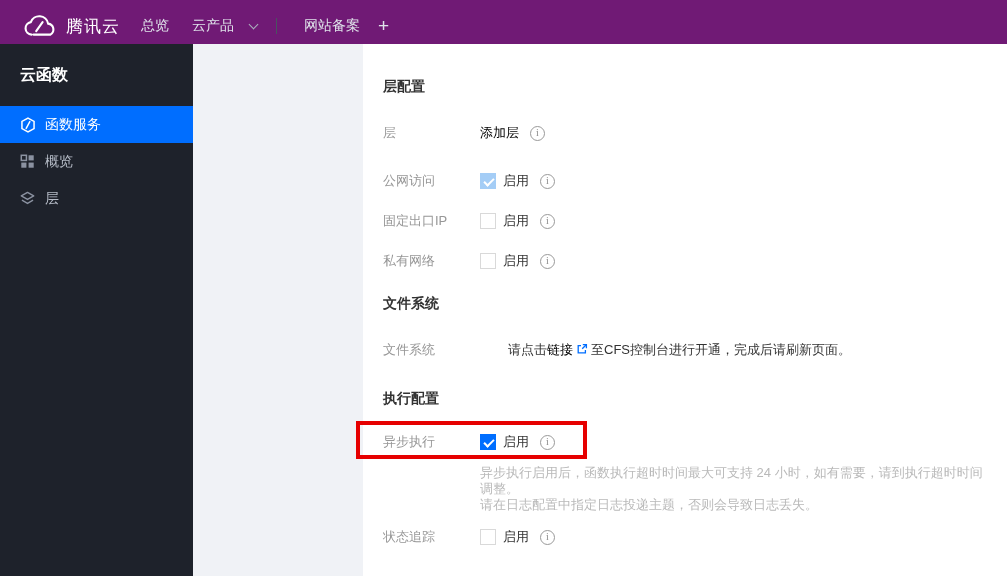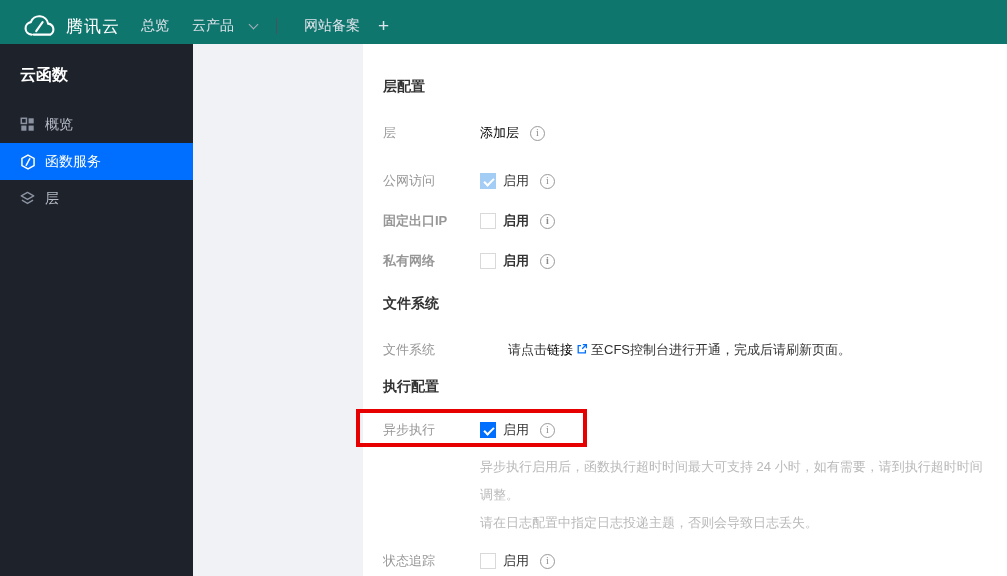--- a/index.html
+++ b/index.html
@@ -1,20 +1,20 @@
 <!DOCTYPE html>
 <html><head>
 <meta charset="utf-8">
 <style>
   * { margin:0; padding:0; box-sizing:border-box; }
   html,body { width:1007px; height:576px; overflow:hidden; }
   body { font-family:"Liberation Sans","DejaVu Sans",sans-serif; background:#fff; position:relative; }
 
   
-  .topbar { position:absolute; top:0; left:0; width:1007px; height:52px; background:#0f766e;
+  .topbar { position:absolute; top:0; left:0; width:1007px; height:52px; background:#701a75;
             display:flex; align-items:center; color:#e6e9ee; }
   .logo-wrap { display:flex; align-items:center; padding-left:22px; cursor:pointer; }
   .brand { font-size:17px; color:#fff; margin-left:10px; letter-spacing:1px; }
   .nav-item { font-size:14px; color:#dfe3ea; cursor:pointer; display:flex; align-items:center; }
   .nav-overview { margin-left:21px; }
   .nav-products { margin-left:23px;gap:8px; }
   .caret { width:7px; height:7px; border-right:1.5px solid #aab1bd; border-bottom:1.5px solid #aab1bd;
            transform:rotate(45deg); display:inline-block; margin-left:8px; margin-top:-4px; }
   .nav-divider { width:1px; height:16px; background:#4a5260; margin:0 27px 0 19px; }
   .nav-plus { font-size:19px; margin-left:18px; color:#dfe3ea; font-weight:400; }
@@ -47,32 +47,32 @@
         border:1px solid #d9d9d9; cursor:pointer; flex:0 0 auto; }
   .cb.state-checked { background:#006eff; border-color:#006eff; }
   .cb.state-checked-disabled { background:#a4cdf6; border-color:#a4cdf6; }
   .cb.state-checked::after, .cb.state-checked-disabled::after {
         content:""; position:absolute; left:3px; top:4px; width:8px; height:4px;
         border-left:2px solid #fff; border-bottom:2px solid #fff; transform:rotate(-45deg); }
 
   .annotation-box { position:absolute; left:-27px; top:-12px; width:231px; height:38px;
                     border:4px solid #e60000; pointer-events:none; z-index:5; }
 
-  .helper { margin-left:97px; font-size:13px; color:#b9b9b9; line-height:28px; }
+  .helper { margin-left:97px; font-size:13px; color:#b9b9b9; line-height:16px; }
 
   .ext-icon { display:inline-block; vertical-align:-1px; margin:0 3px 0 3px; }
 
   
   .mt-row1 { margin-top:31px; }  
   .mt-h2   { margin-top:23px; }  
   .mt-row2 { margin-top:30px; }  
-  .mt-row3 { margin-top:22px;font-weight:bold; }  
+  .mt-row3 { margin-top:22px; }  
   .mt-h3   { margin-top:26px; }  
   .mt-row4 { margin-top:31px; }  
-  .mt-h4   { margin-top:20px; }  
+  .mt-h4   { margin-top:32px; }  
   .mt-row5 { margin-top:28px; }  
   .mt-help { margin-top:14px; }
   .mt-row6 { margin-top:15px; }  
 </style>
 </head>
 <body>
 
 <header class="topbar">
   <div class="logo-wrap">
     <span style="display:inline-flex;">
@@ -89,40 +89,40 @@
     <i class="caret"></i>
   </span>
   <span class="nav-divider"></span>
   <span class="nav-item">网站备案</span>
   <span class="nav-item nav-plus">+</span>
 </header>
 
 <aside class="sidebar">
   <div class="sidebar-title">云函数</div>
 
+  <div class="side-item active">
+    <span class="ic">
+      <svg width="16" height="16" viewBox="0 0 14 14">
+        <path d="M7 .9l5.3 3v6.2L7 13.1 1.7 10.1V3.9z" fill="none" stroke="#fff" stroke-width="1.3"></path>
+        <path d="M8.6 4L5.4 10" stroke="#fff" stroke-width="1.3" stroke-linecap="round"></path>
+      </svg>
+    </span>
+    <span>函数服务</span>
+  </div>
+
   <div class="side-item">
     <span class="ic">
       <svg width="15" height="15" viewBox="0 0 14 14">
         <rect x="1.2" y="1.2" width="4.8" height="4.8" fill="none" stroke="#8b92a1" stroke-width="1.4"></rect>
         <rect x="8" y="1.2" width="4.8" height="4.8" fill="#8b92a1"></rect>
         <rect x="1.2" y="8" width="4.8" height="4.8" fill="#8b92a1"></rect>
         <rect x="8" y="8" width="4.8" height="4.8" fill="#8b92a1"></rect>
       </svg>
     </span>
     <span>概览</span>
-  </div>
-
-  <div class="side-item active">
-    <span class="ic">
-      <svg width="16" height="16" viewBox="0 0 14 14">
-        <path d="M7 .9l5.3 3v6.2L7 13.1 1.7 10.1V3.9z" fill="none" stroke="#fff" stroke-width="1.3"></path>
-        <path d="M8.6 4L5.4 10" stroke="#fff" stroke-width="1.3" stroke-linecap="round"></path>
-      </svg>
-    </span>
-    <span>函数服务</span>
   </div>
 
   <div class="side-item">
     <span class="ic">
       <svg width="15" height="15" viewBox="0 0 14 14">
         <path d="M7 1.3l5.8 3.3L7 7.9 1.2 4.6z" fill="none" stroke="#8b92a1" stroke-width="1.3" stroke-linejoin="round"></path>
         <path d="M1.8 8.6L7 11.6l5.2-3" fill="none" stroke="#8b92a1" stroke-width="1.3" stroke-linejoin="round"></path>
       </svg>
     </span>
     <span>层</span>

